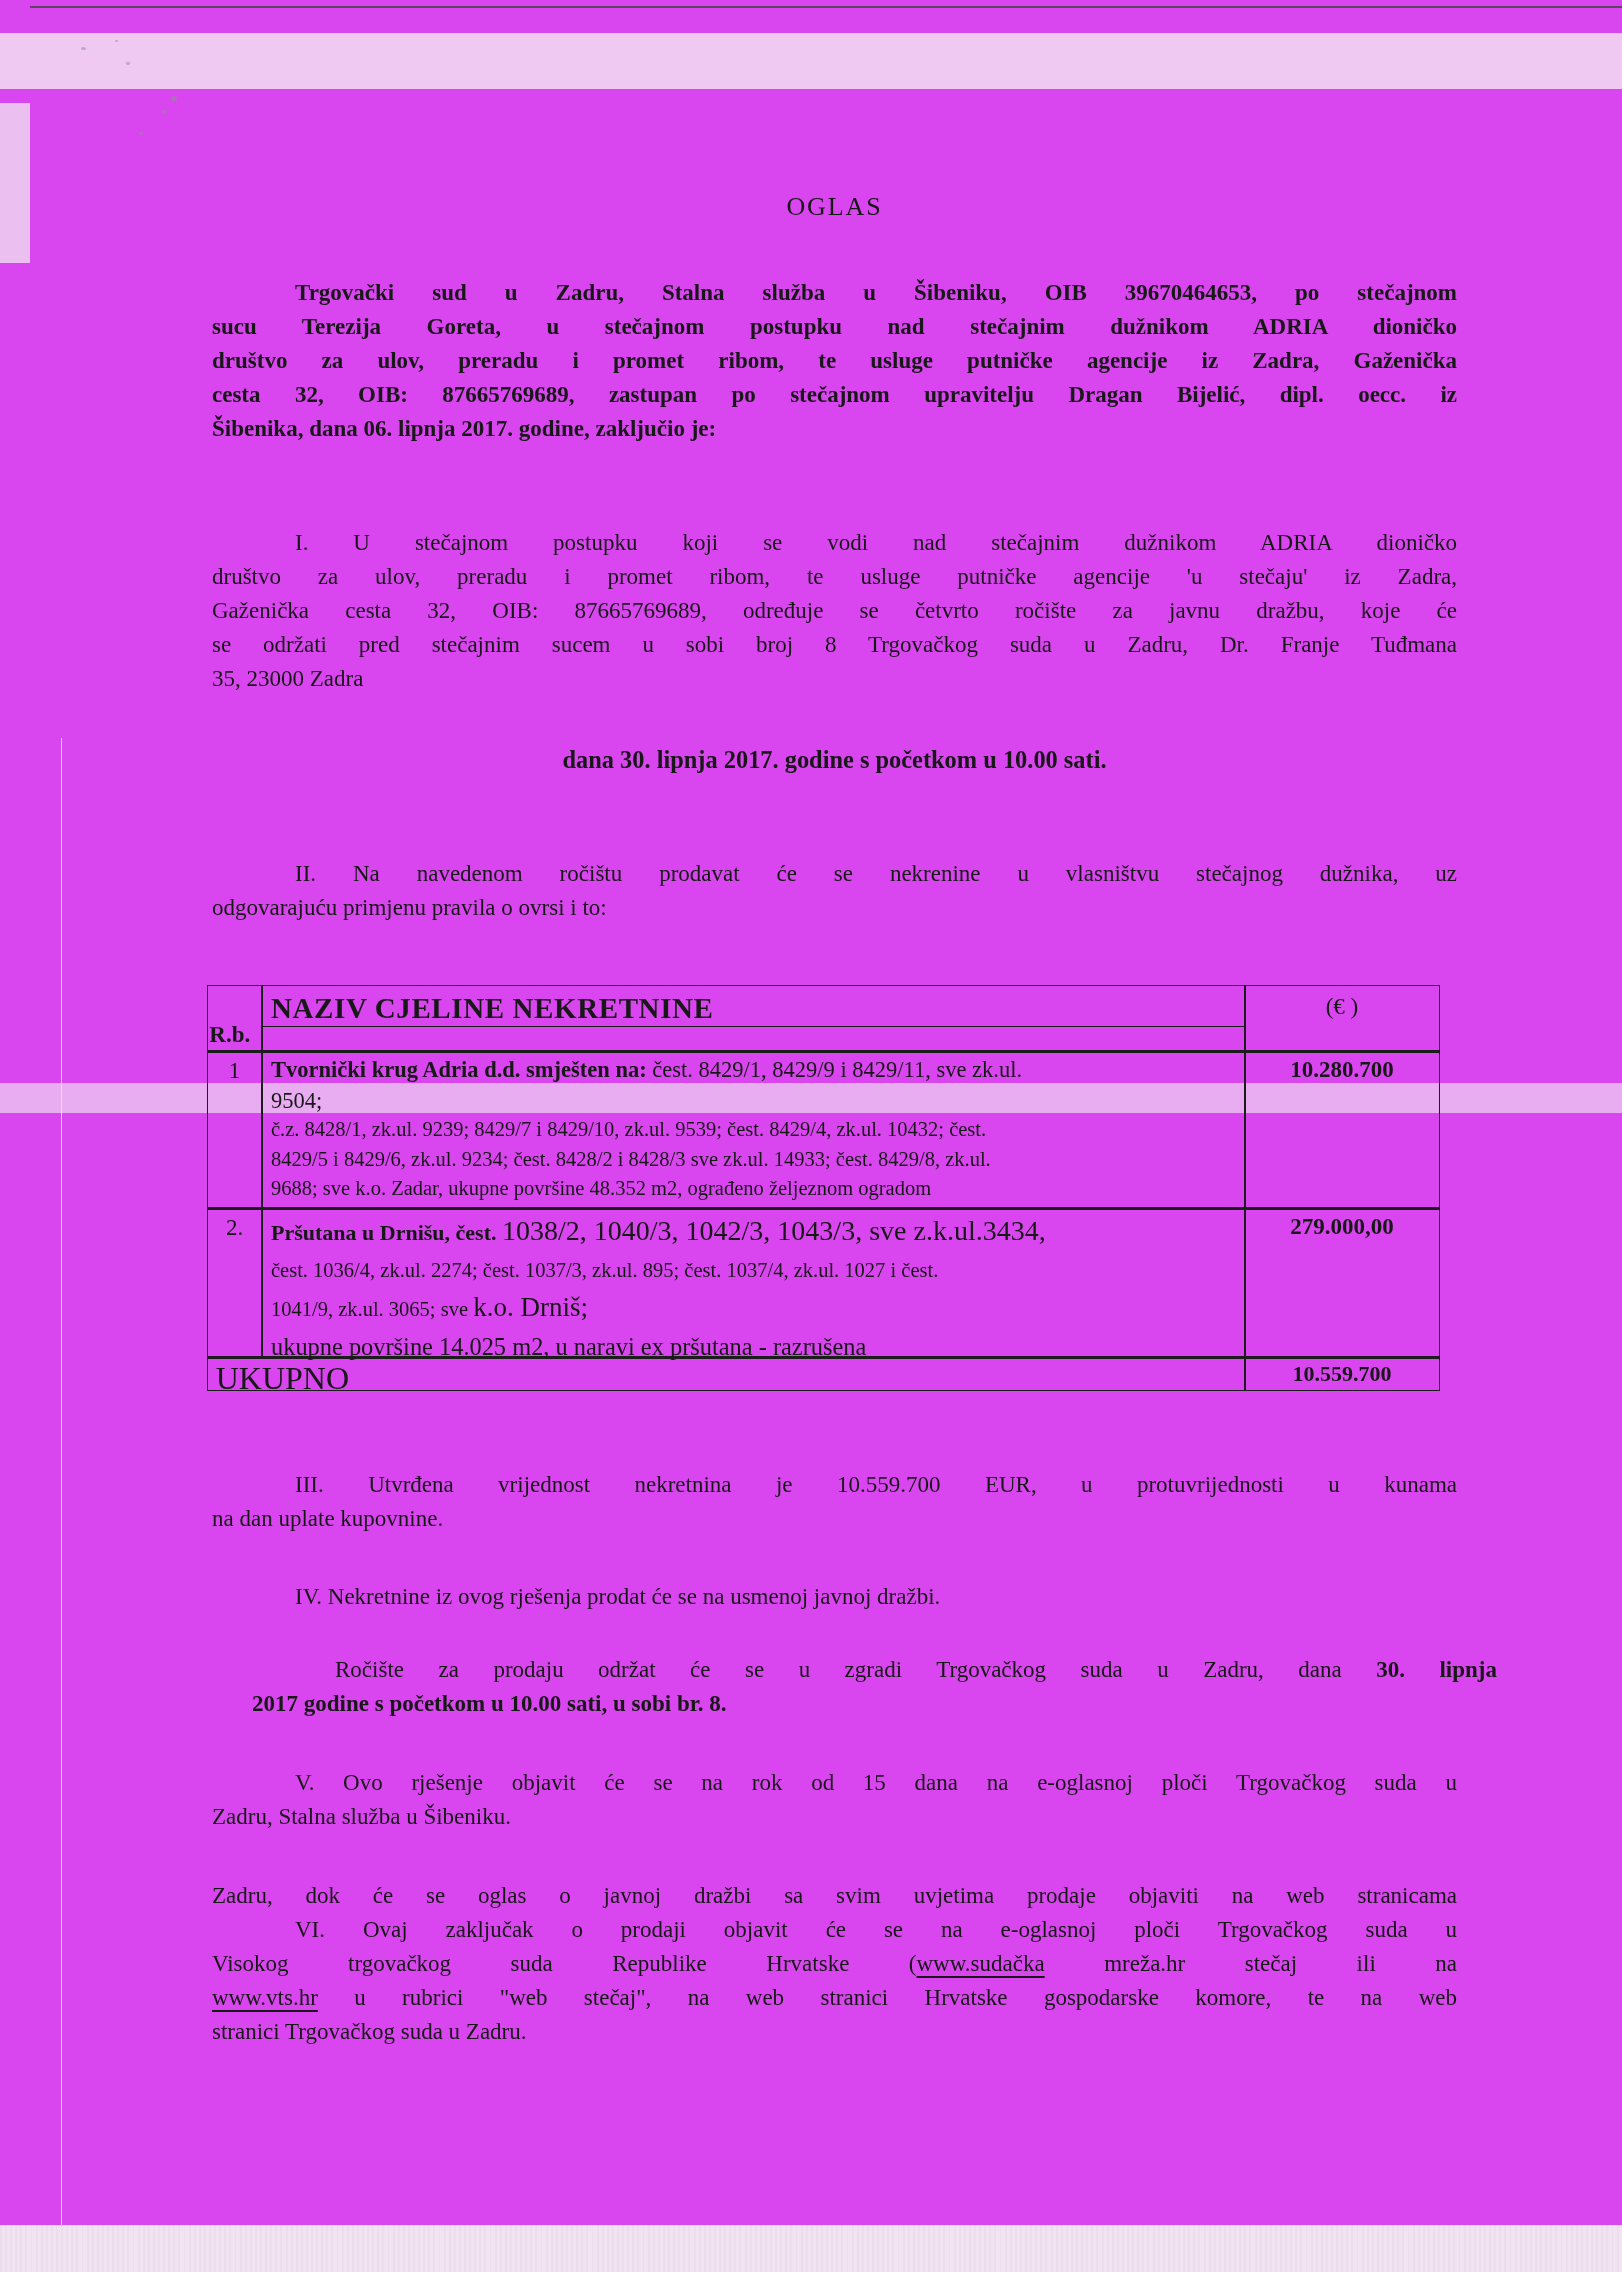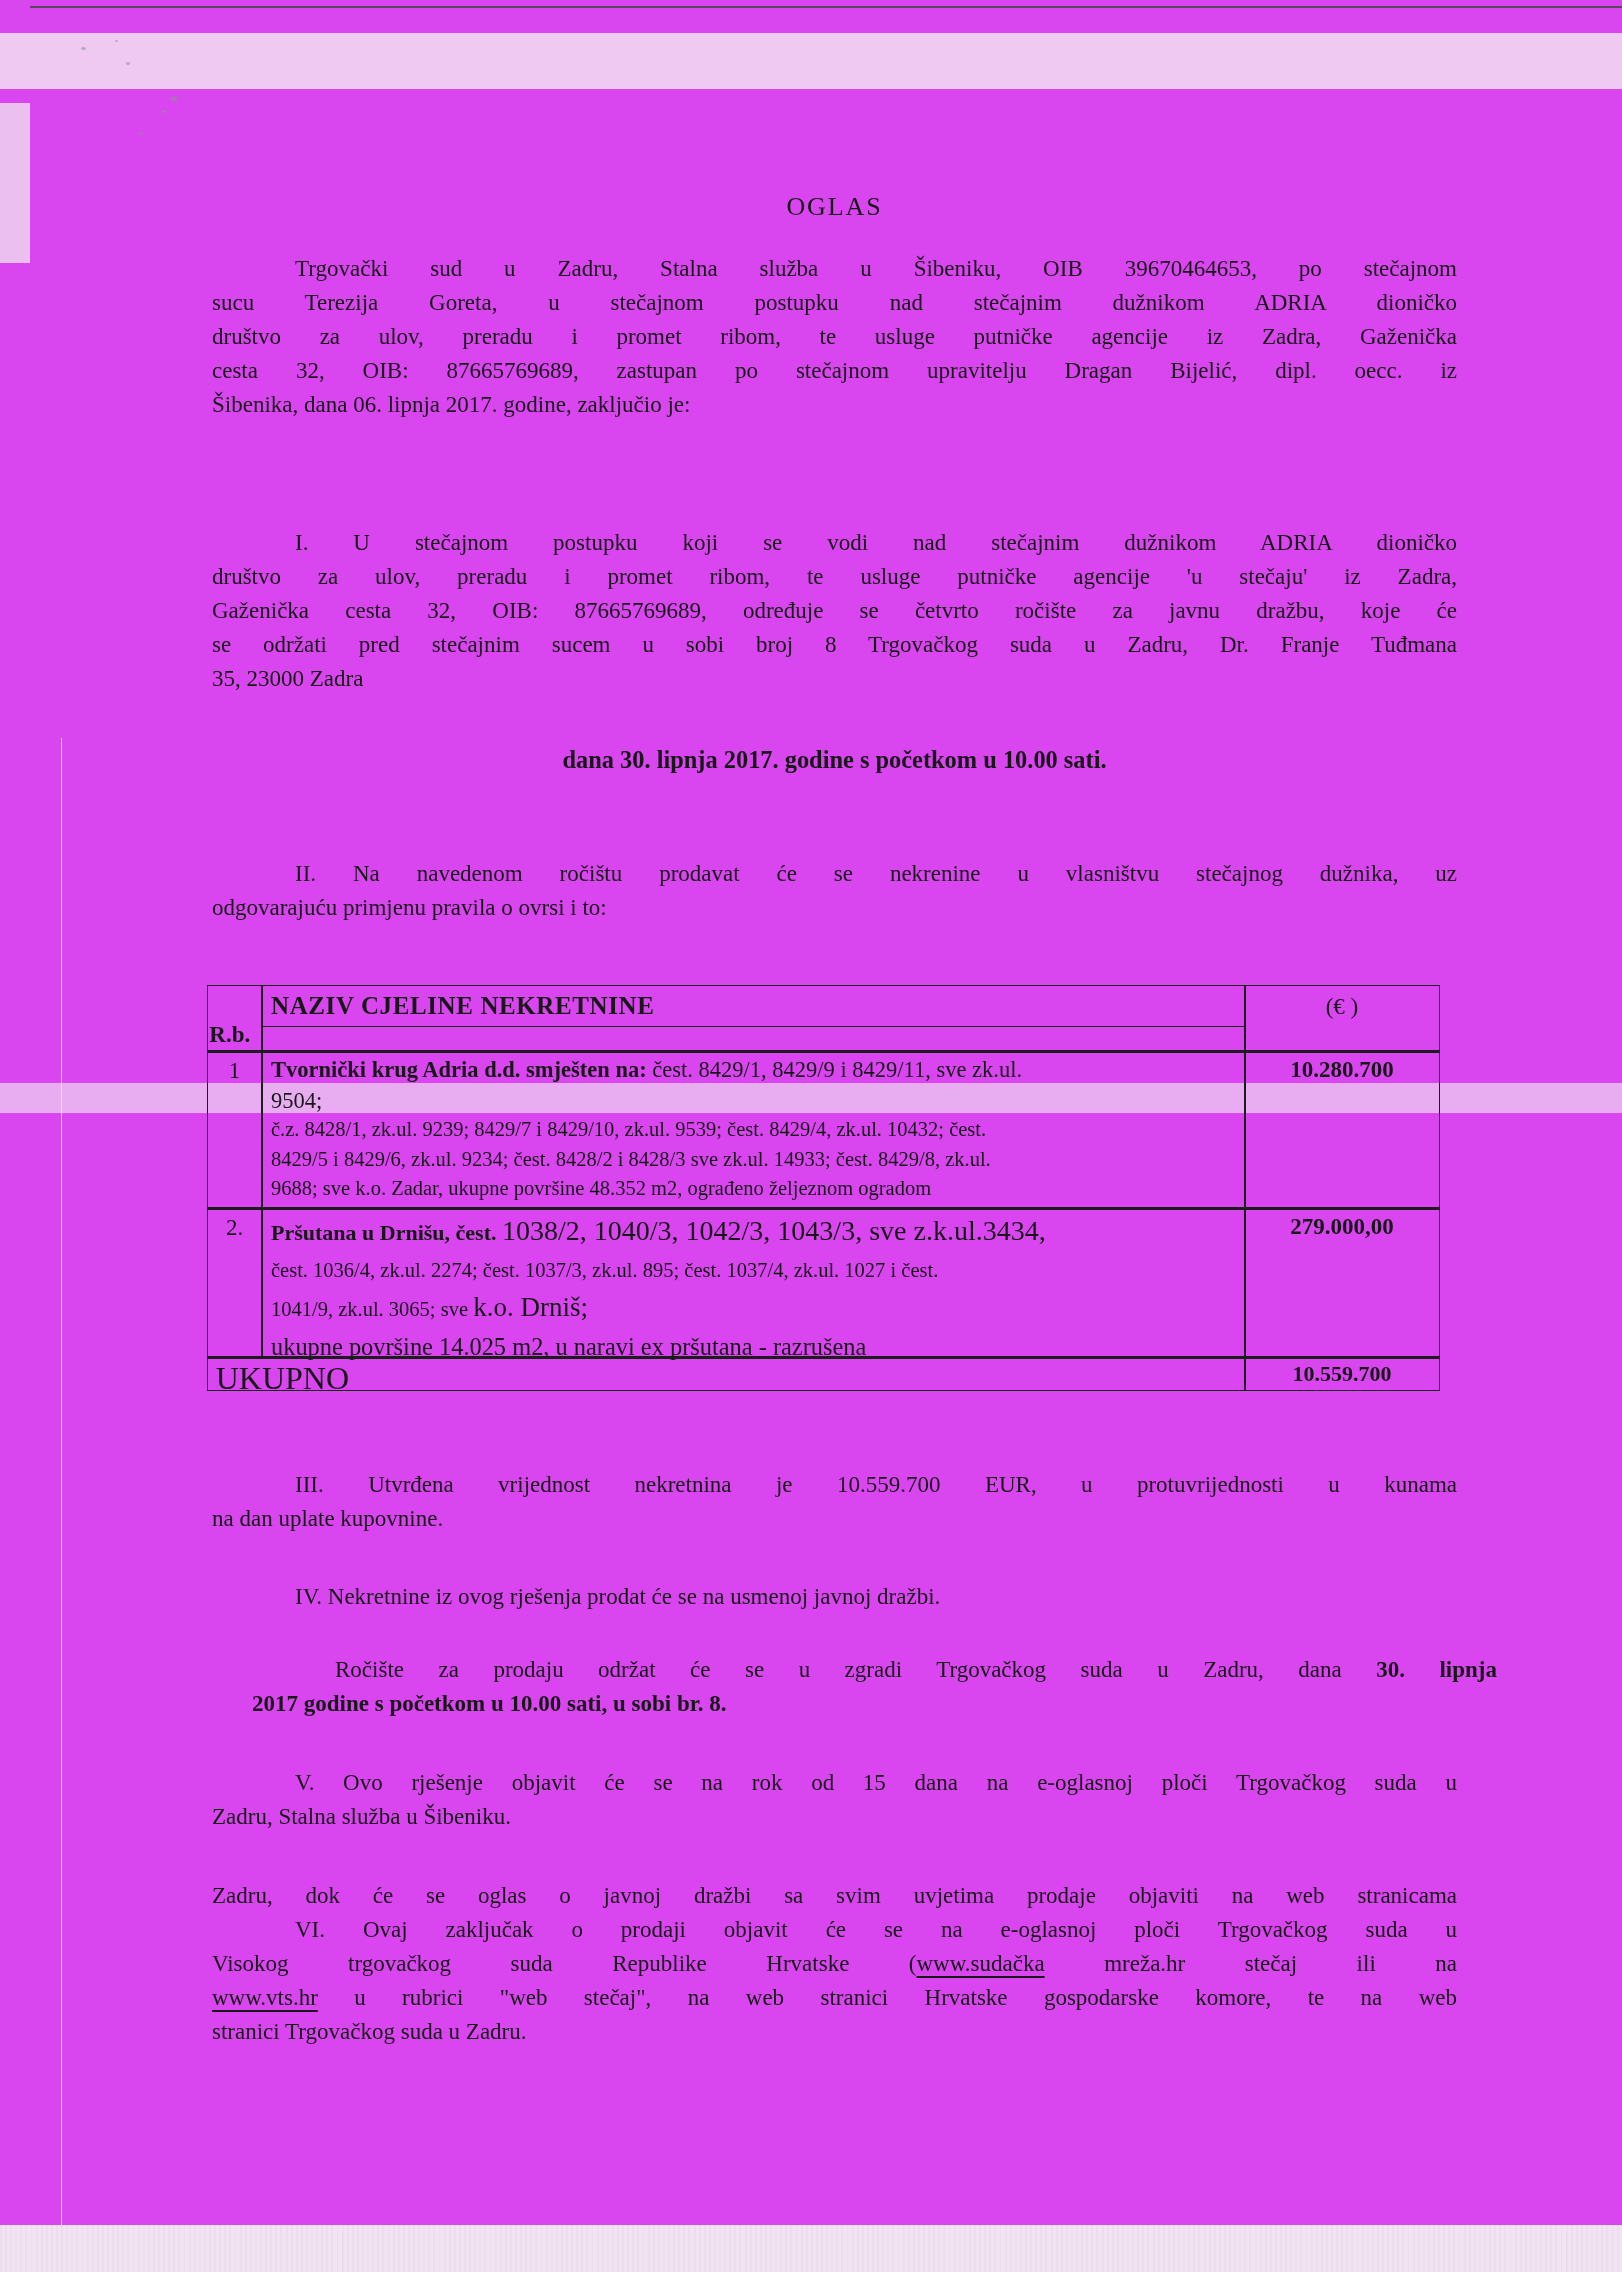--- a/index.html
+++ b/index.html
@@ -28,21 +28,21 @@
   .dateline{position:absolute;left:212px;width:1245px;text-align:center;
             font-weight:bold;font-size:24.4px;line-height:34px;}
   .b{font-weight:bold;}
   .u{text-decoration:underline;text-decoration-thickness:1.9px;text-underline-offset:4.5px;}
   
   .tbl{position:absolute;left:207px;top:985px;width:1231px;height:404px;
        border:1.9px solid #1c1c1c;box-sizing:content-box;}
   .hline,.vline{position:absolute;background:#1c1c1c;}
   .cell{position:absolute;}
   .center{text-align:center;}
-  .tbl .hdr-name{font-size:25px;font-weight:bold;letter-spacing:0.6px;}
+  .tbl .hdr-name{font-size:29px;font-weight:bold;letter-spacing:0.6px;}
   .tbl .hdr-rb{font-size:23px;font-weight:bold;}
   .tbl .hdr-eur{font-size:23px;}
   .desc{line-height:29.5px;font-size:20.5px;}
   .desc2{line-height:37px;font-size:20.5px;}
   .f-lead{font-weight:bold;font-size:22.5px;}
   .f-n35{font-size:22.5px;}
   .f-big{font-size:28px;}
   .f-big2{font-size:27px;}
   .f-med{font-size:24.4px;}
   .val{font-weight:bold;font-size:23px;text-align:center;}
@@ -62,21 +62,21 @@
   <div class="fold"></div>
   <div class="speck" style="left:81px;top:47px;width:5.1px;height:3.2px;"></div>
   <div class="speck" style="left:126px;top:62px;width:3.8px;height:2.6px;"></div>
   <div class="speck" style="left:171px;top:96px;width:6.4px;height:4.5px;"></div>
   <div class="speck" style="left:162px;top:110px;width:4.5px;height:3.2px;"></div>
   <div class="speck" style="left:139px;top:132px;width:3.8px;height:3.2px;"></div>
   <div class="speck" style="left:115px;top:40px;width:2.6px;height:1.9px;"></div>
 
   <div class="title" style="top:190px;">OGLAS</div>
 
-  <div class="block" style="top:252px;">
+  <div class="block" style="top:276px;font-weight:bold;">
     <div class="jline ind">Trgovački sud u Zadru, Stalna služba u Šibeniku, OIB 39670464653, po stečajnom</div>
     <div class="jline">sucu Terezija Goreta, u stečajnom postupku nad stečajnim dužnikom ADRIA dioničko</div>
     <div class="jline">društvo za ulov, preradu i promet ribom, te usluge putničke agencije iz Zadra, Gaženička</div>
     <div class="jline">cesta 32, OIB: 87665769689, zastupan po stečajnom upravitelju Dragan Bijelić, dipl. oecc. iz</div>
     <div class="lline">Šibenika,  dana 06. lipnja 2017. godine, zaključio je:</div>
   </div>
 
   <div class="block" style="top:526px;">
     <div class="jline ind">I. U stečajnom postupku koji se vodi nad stečajnim dužnikom ADRIA dioničko</div>
     <div class="jline">društvo za ulov, preradu i promet ribom, te usluge putničke agencije 'u stečaju'  iz Zadra,</div>

